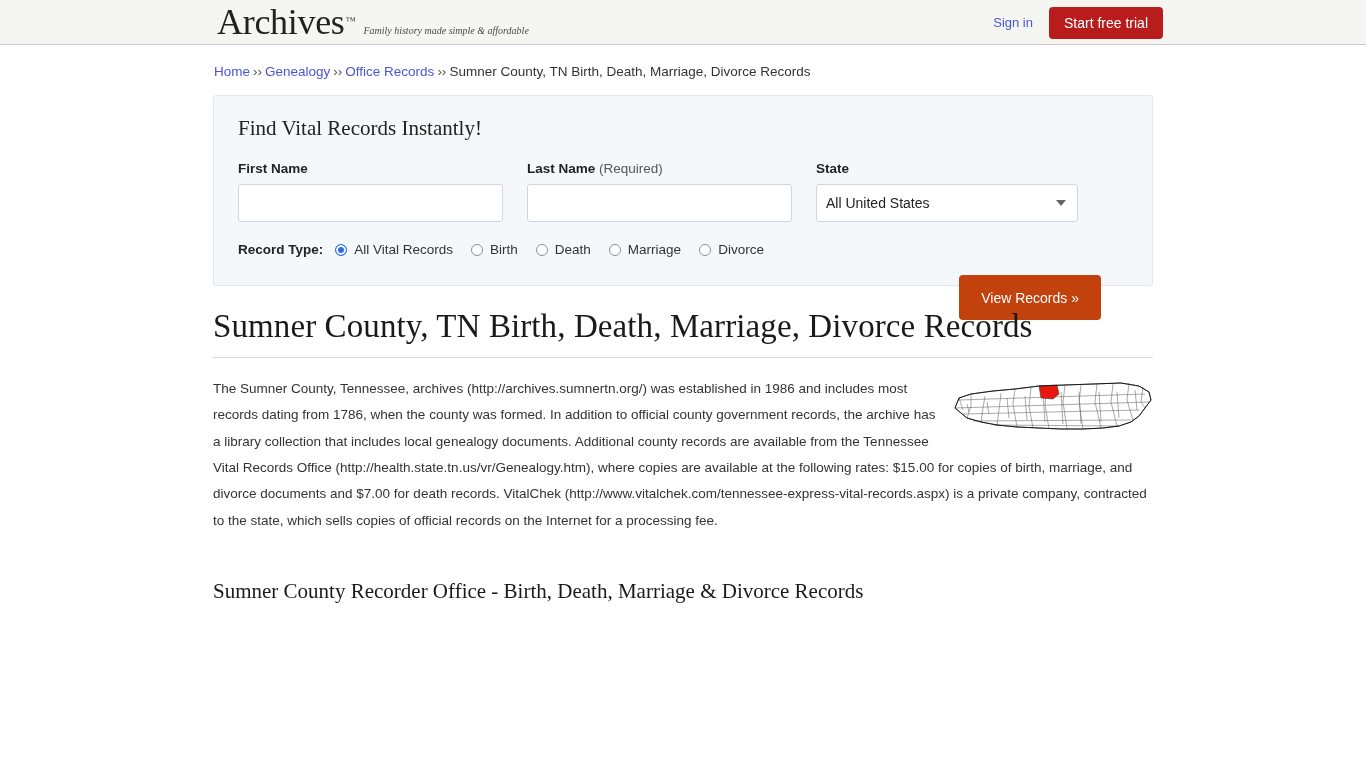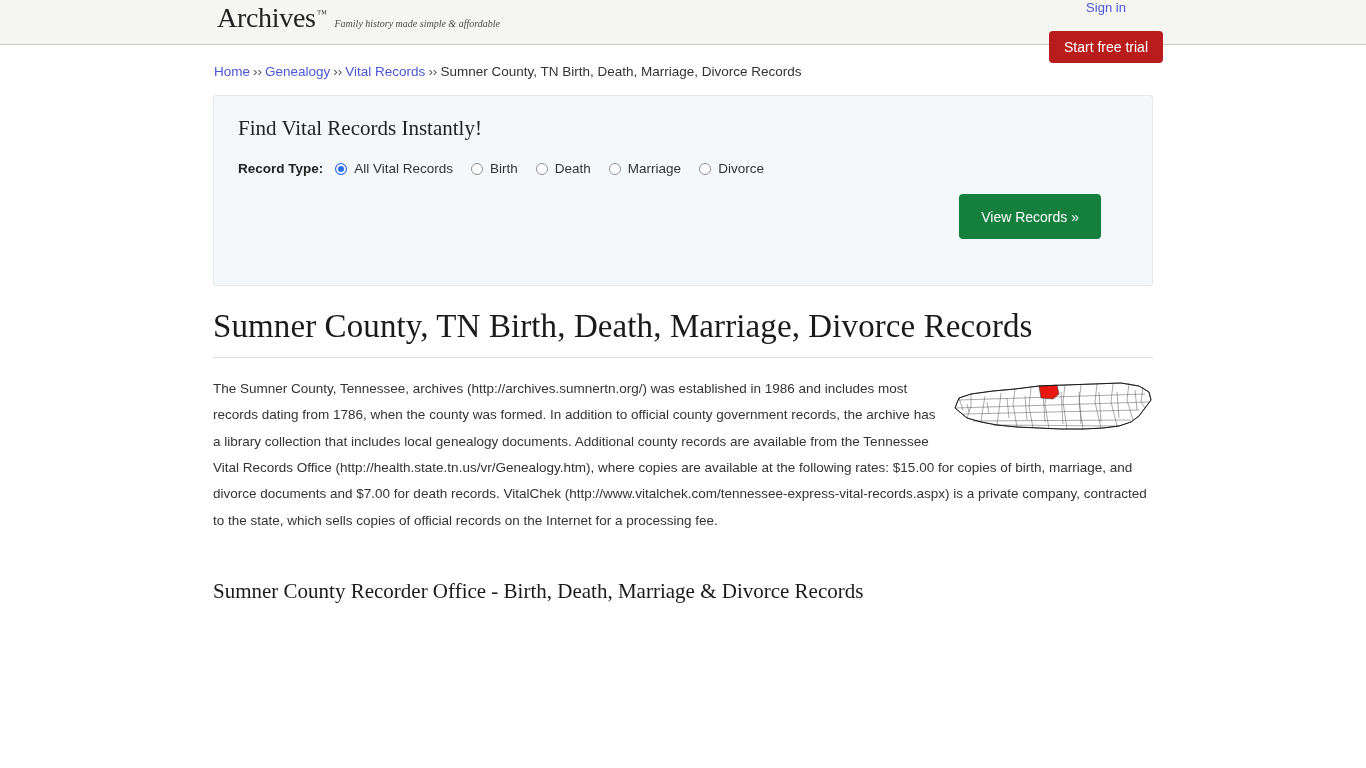--- a/index.html
+++ b/index.html
@@ -25,21 +25,21 @@
     position: relative;
   }
   .brand {
     position: absolute;
     left: 4px; top: 4px;
     display: flex;
     align-items: baseline;
   }
   .brand-name {
     font-family: "Liberation Serif", serif;
-    font-size: 28px;
+    font-size: 36px;
     color: #222222;
     letter-spacing: -0.3px;
     line-height: 1;
   }
   .brand-tm {
     font-family: "Liberation Serif", serif;
     font-size: 10px;
     color: #333333;
     position: relative;
     top: -10px;
@@ -52,21 +52,20 @@
     color: #4a4a4a;
     margin-left: 9px;
   }
   .topbar-right {
     position: absolute;
     right: -10px; top: 0;
     height: 45px;
     display: flex;
     align-items: center;
     gap: 16px;
-    flex-direction: column;
   }
   .signin {
     font-size: 13px;
     color: #4a55d8;
     text-decoration: none;
     cursor: pointer;
   }
   .trial-btn {
     background: #b91c1c;
     color: #ffffff;
@@ -211,21 +210,21 @@
     color: #333333;
   }
 
   
   .submit-row {
     display: flex;
     justify-content: flex-end;
     margin-top: 18px;
   }
   .view-btn {
-    background: #15803d;
+    background: #c2410c;
     color: #ffffff;
     border: none;
     border-radius: 4px;
     font-size: 14px;
     padding: 0 22px;
     height: 45px;
     cursor: pointer;
     font-family: "Liberation Sans", sans-serif;
     margin-right: 27px;
   }
@@ -291,26 +290,47 @@
     <div class="topbar-right">
       <a class="signin">Sign in</a>
       <button class="trial-btn">Start free trial</button>
     </div>
   </div>
 </div>
 
 <div class="page">
 
   <div class="breadcrumb">
-    <a>Home</a><span class="crumb-sep">››</span><a>Genealogy</a><span class="crumb-sep">››</span><a>Vital Records</a><span class="crumb-sep">››</span><span class="crumb-current">Sumner County, TN Birth, Death, Marriage, Divorce Records</span>
+    <a>Home</a><span class="crumb-sep">››</span><a>Genealogy</a><span class="crumb-sep">››</span><a>Office Records</a><span class="crumb-sep">››</span><span class="crumb-current">Sumner County, TN Birth, Death, Marriage, Divorce Records</span>
   </div>
 
   <div class="search-panel">
     <h2 class="panel-title">Find Vital Records Instantly!</h2>
 
+    <div class="fields-row">
+      <div class="field">
+        <label class="field-label">First Name</label>
+        <input class="text-input" type="text" placeholder="" style="">
+      </div>
+
+      <div class="field">
+        <label class="field-label"><span>Last Name</span> <span class="opt">(Required)</span></label>
+        <input class="text-input" type="text" placeholder="" style="">
+      </div>
+
+      <div class="field state">
+        <label class="field-label">State</label>
+        <div class="select-wrap">
+          <div class="select-box">
+            <span>All United States</span>
+          </div>
+          <span class="select-arrow"></span>
+        </div>
+      </div>
+    </div>
 
     <div class="radio-row">
       <span class="radio-row-label">Record Type:</span>
 
       <label class="radio-item">
         <span class="radio-dot selected"></span>
         <span class="radio-text">All Vital Records</span>
       </label>
 
       <label class="radio-item">

